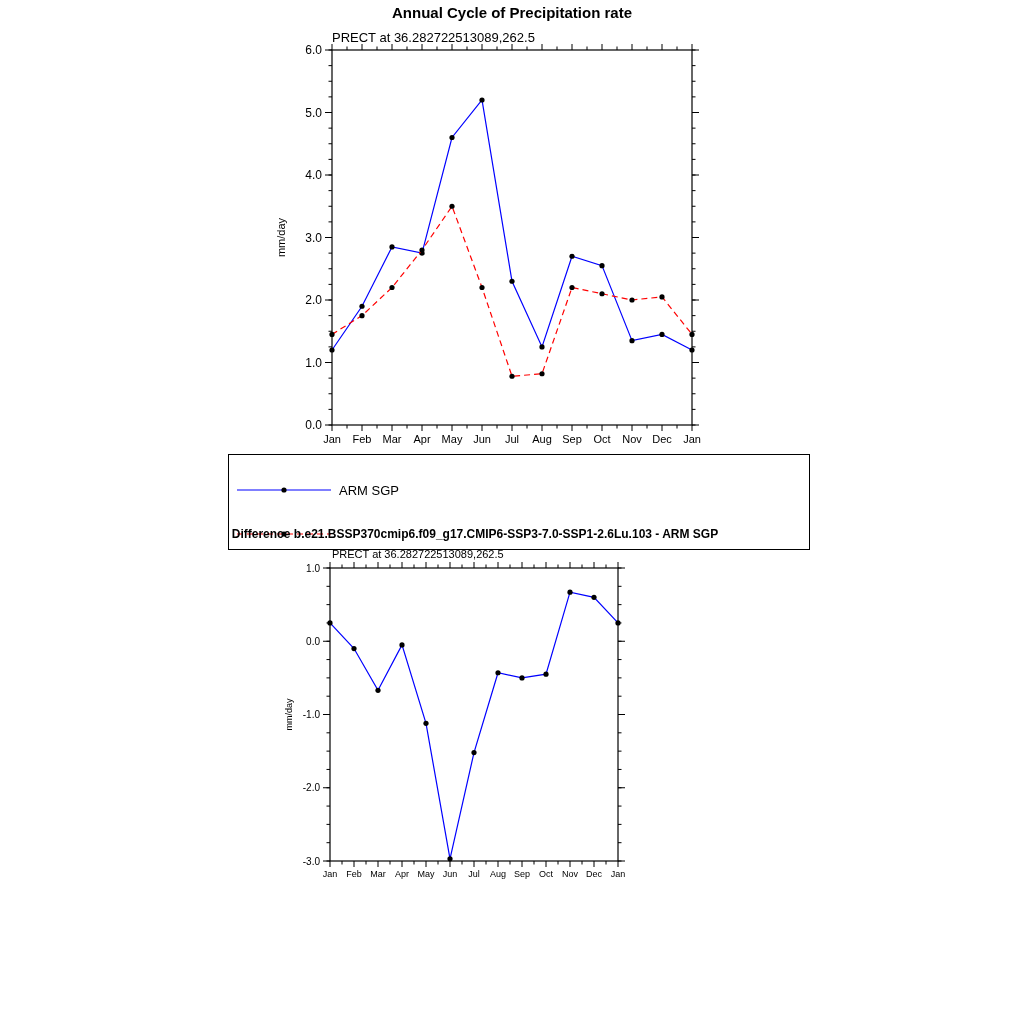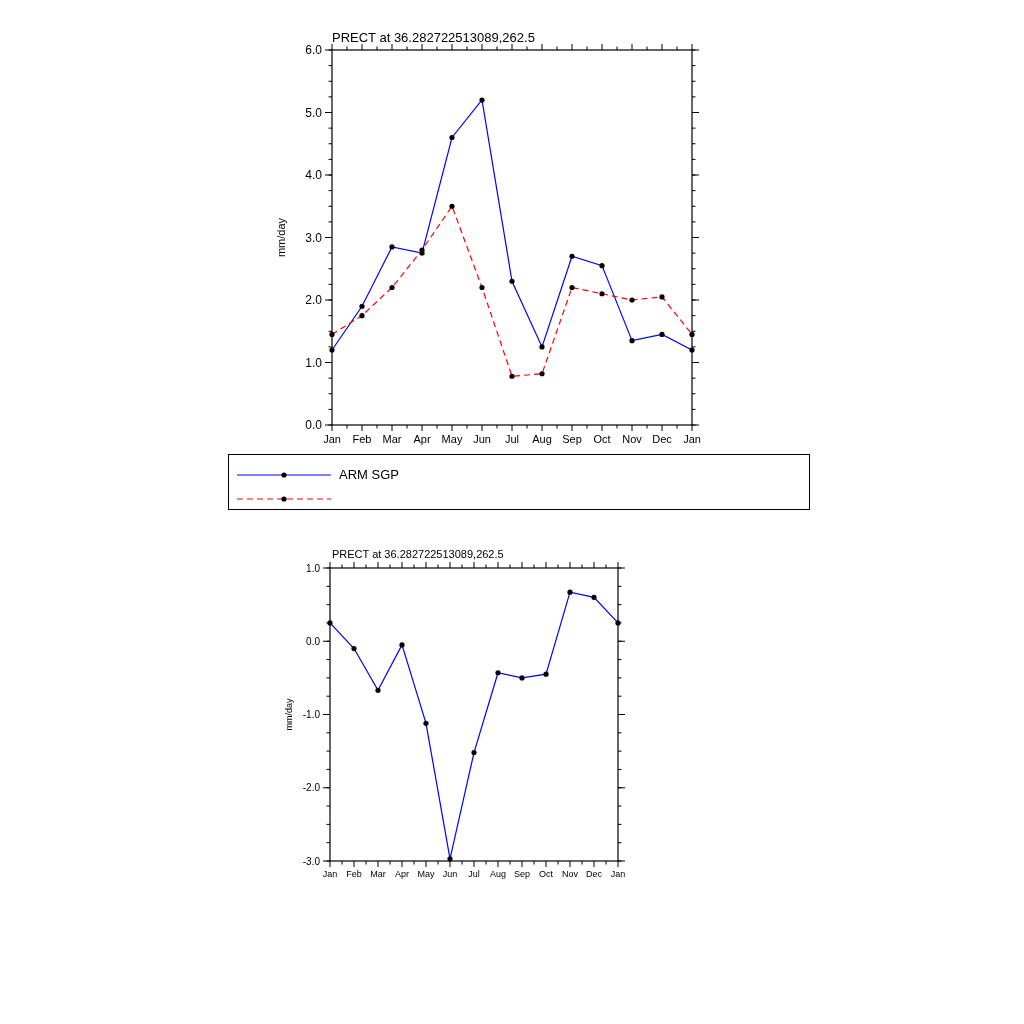--- a/index.html
+++ b/index.html
@@ -5,28 +5,29 @@
   html,body{margin:0;padding:0;background:#ffffff;}
   .page{position:relative;width:1024px;height:1024px;background:#ffffff;overflow:hidden;
         font-family:"Liberation Sans","DejaVu Sans",sans-serif;color:#000;}
   .abs{position:absolute;}
   .chart-title{font-weight:bold;font-size:15px;text-align:center;}
   .chart-subtitle{font-size:13px;}
   .chart-title-sm{font-weight:bold;font-size:12px;text-align:center;}
   .chart-subtitle-sm{font-size:11px;}
   svg text{font-family:"Liberation Sans","DejaVu Sans",sans-serif;fill:#000;}
   .legend{border:1px solid #000;padding:3px 6px;background:#fff;}
-  .legend-row{display:flex;align-items:flex-end;height:24px;}
+  .legend-row{display:flex;align-items:center;height:24px;margin-top:20px;}
   .legend-label{font-size:13px;margin-left:4px;white-space:nowrap;}
 </style>
 </head>
 <body>
 
 <div class="page">
 
+  <div class="abs chart-title" style="left:262px;top:4px;width:500px;">Annual Cycle of Precipitation rate</div>
 
   <div class="abs chart-subtitle" style="left:332px;top:30px;">PRECT at 36.282722513089,262.5</div>
 
   <svg class="abs" style="left:270px;top:42px;" width="450" height="415">
       <rect x="62" y="8" width="360" height="375" fill="none" stroke="black" stroke-width="1.2"></rect>
       <line x1="62" y1="383" x2="62" y2="389" stroke="black" stroke-width="1"></line>
       <line x1="62" y1="8" x2="62" y2="2" stroke="black" stroke-width="1"></line>
       <text x="62" y="401" text-anchor="middle" font-size="11">Jan</text>
       <line x1="77" y1="383" x2="77" y2="386.5" stroke="black" stroke-width="1"></line>
       <line x1="77" y1="8" x2="77" y2="4.5" stroke="black" stroke-width="1"></line>
@@ -199,20 +200,21 @@
       <span class="legend-label">ARM SGP</span>
     </div>
     <div class="legend-row">
       <svg width="100" height="14">
           <line x1="2" y1="7" x2="96" y2="7" stroke="#ff0000" stroke-width="1.2" stroke-dasharray="6,4"></line>
           <circle cx="49" cy="7" r="2.6" fill="black"></circle>
         </svg>
     </div>
   </div>
 
+  <div class="abs chart-title-sm" style="left:160px;top:527px;width:630px;">Difference b.e21.BSSP370cmip6.f09_g17.CMIP6-SSP3-7.0-SSP1-2.6Lu.103 - ARM SGP</div>
 
   <div class="abs chart-subtitle-sm" style="left:332px;top:548px;">PRECT at 36.282722513089,262.5</div>
 
   <svg class="abs" style="left:268px;top:560px;" width="410" height="325">
       <rect x="62" y="8" width="288" height="293" fill="none" stroke="black" stroke-width="1.2"></rect>
       <line x1="62" y1="301" x2="62" y2="307" stroke="black" stroke-width="1"></line>
       <line x1="62" y1="8" x2="62" y2="2" stroke="black" stroke-width="1"></line>
       <text x="62" y="317" text-anchor="middle" font-size="9">Jan</text>
       <line x1="74" y1="301" x2="74" y2="304.5" stroke="black" stroke-width="1"></line>
       <line x1="74" y1="8" x2="74" y2="4.5" stroke="black" stroke-width="1"></line>

